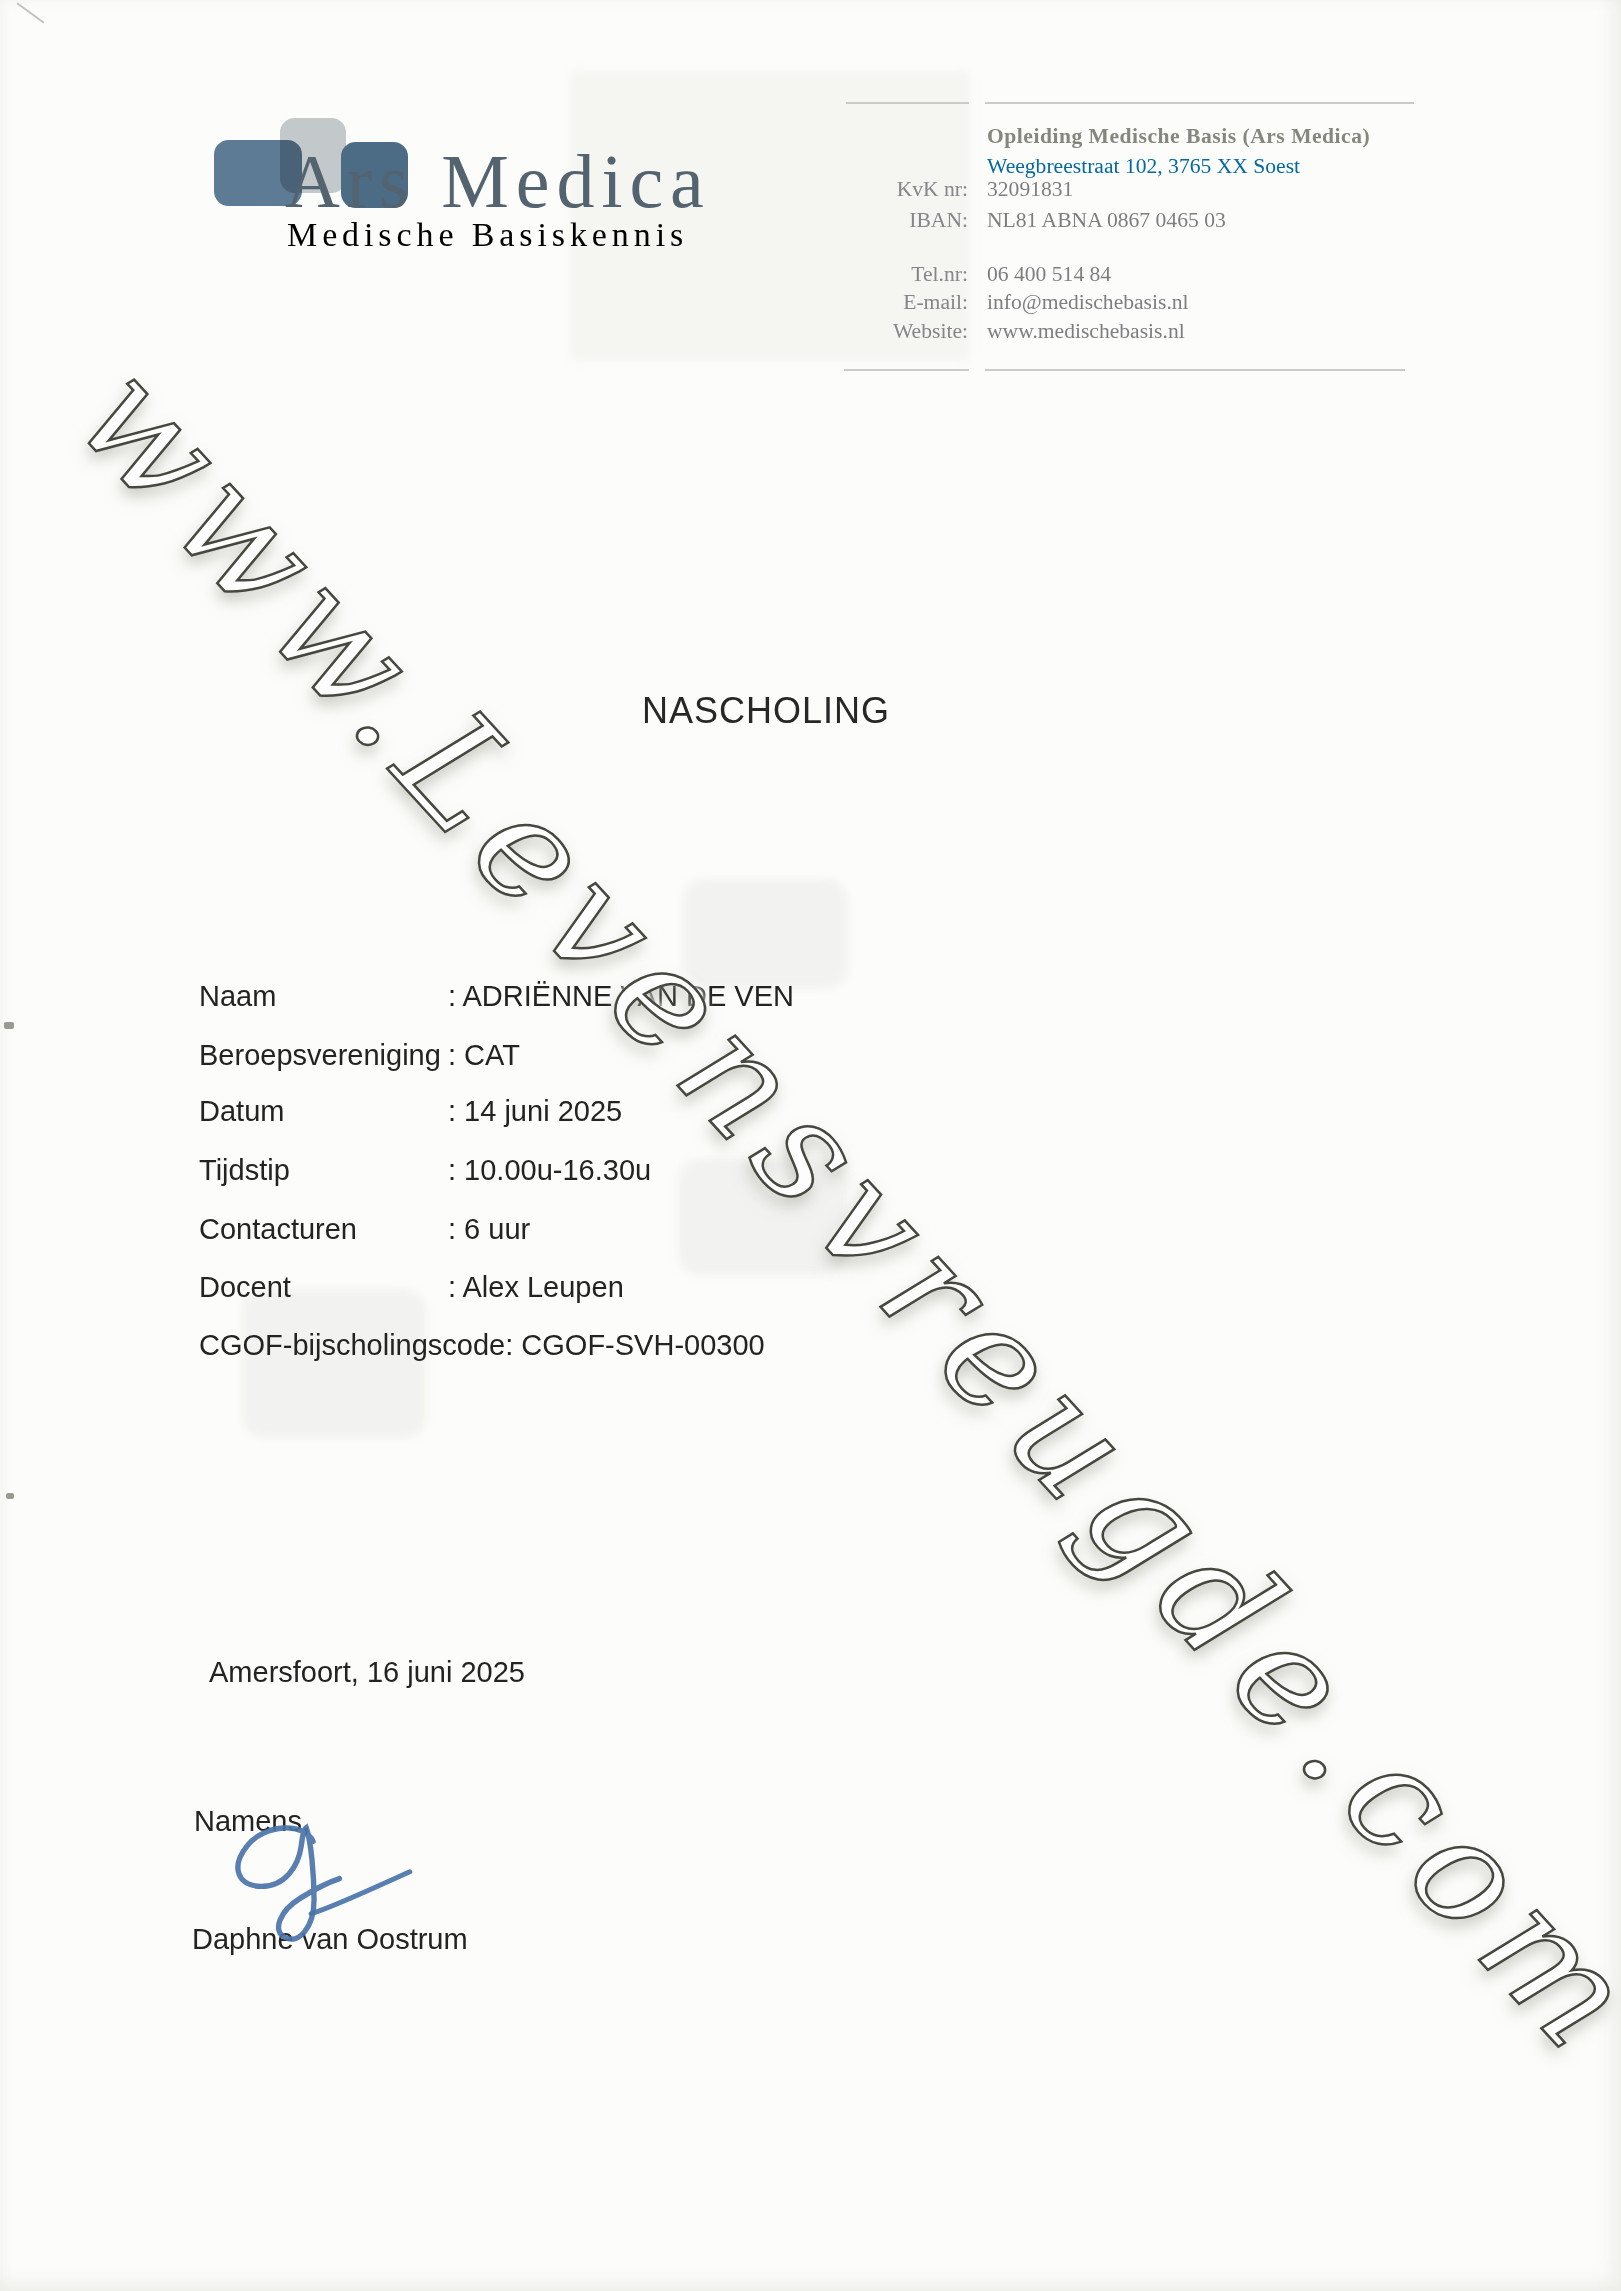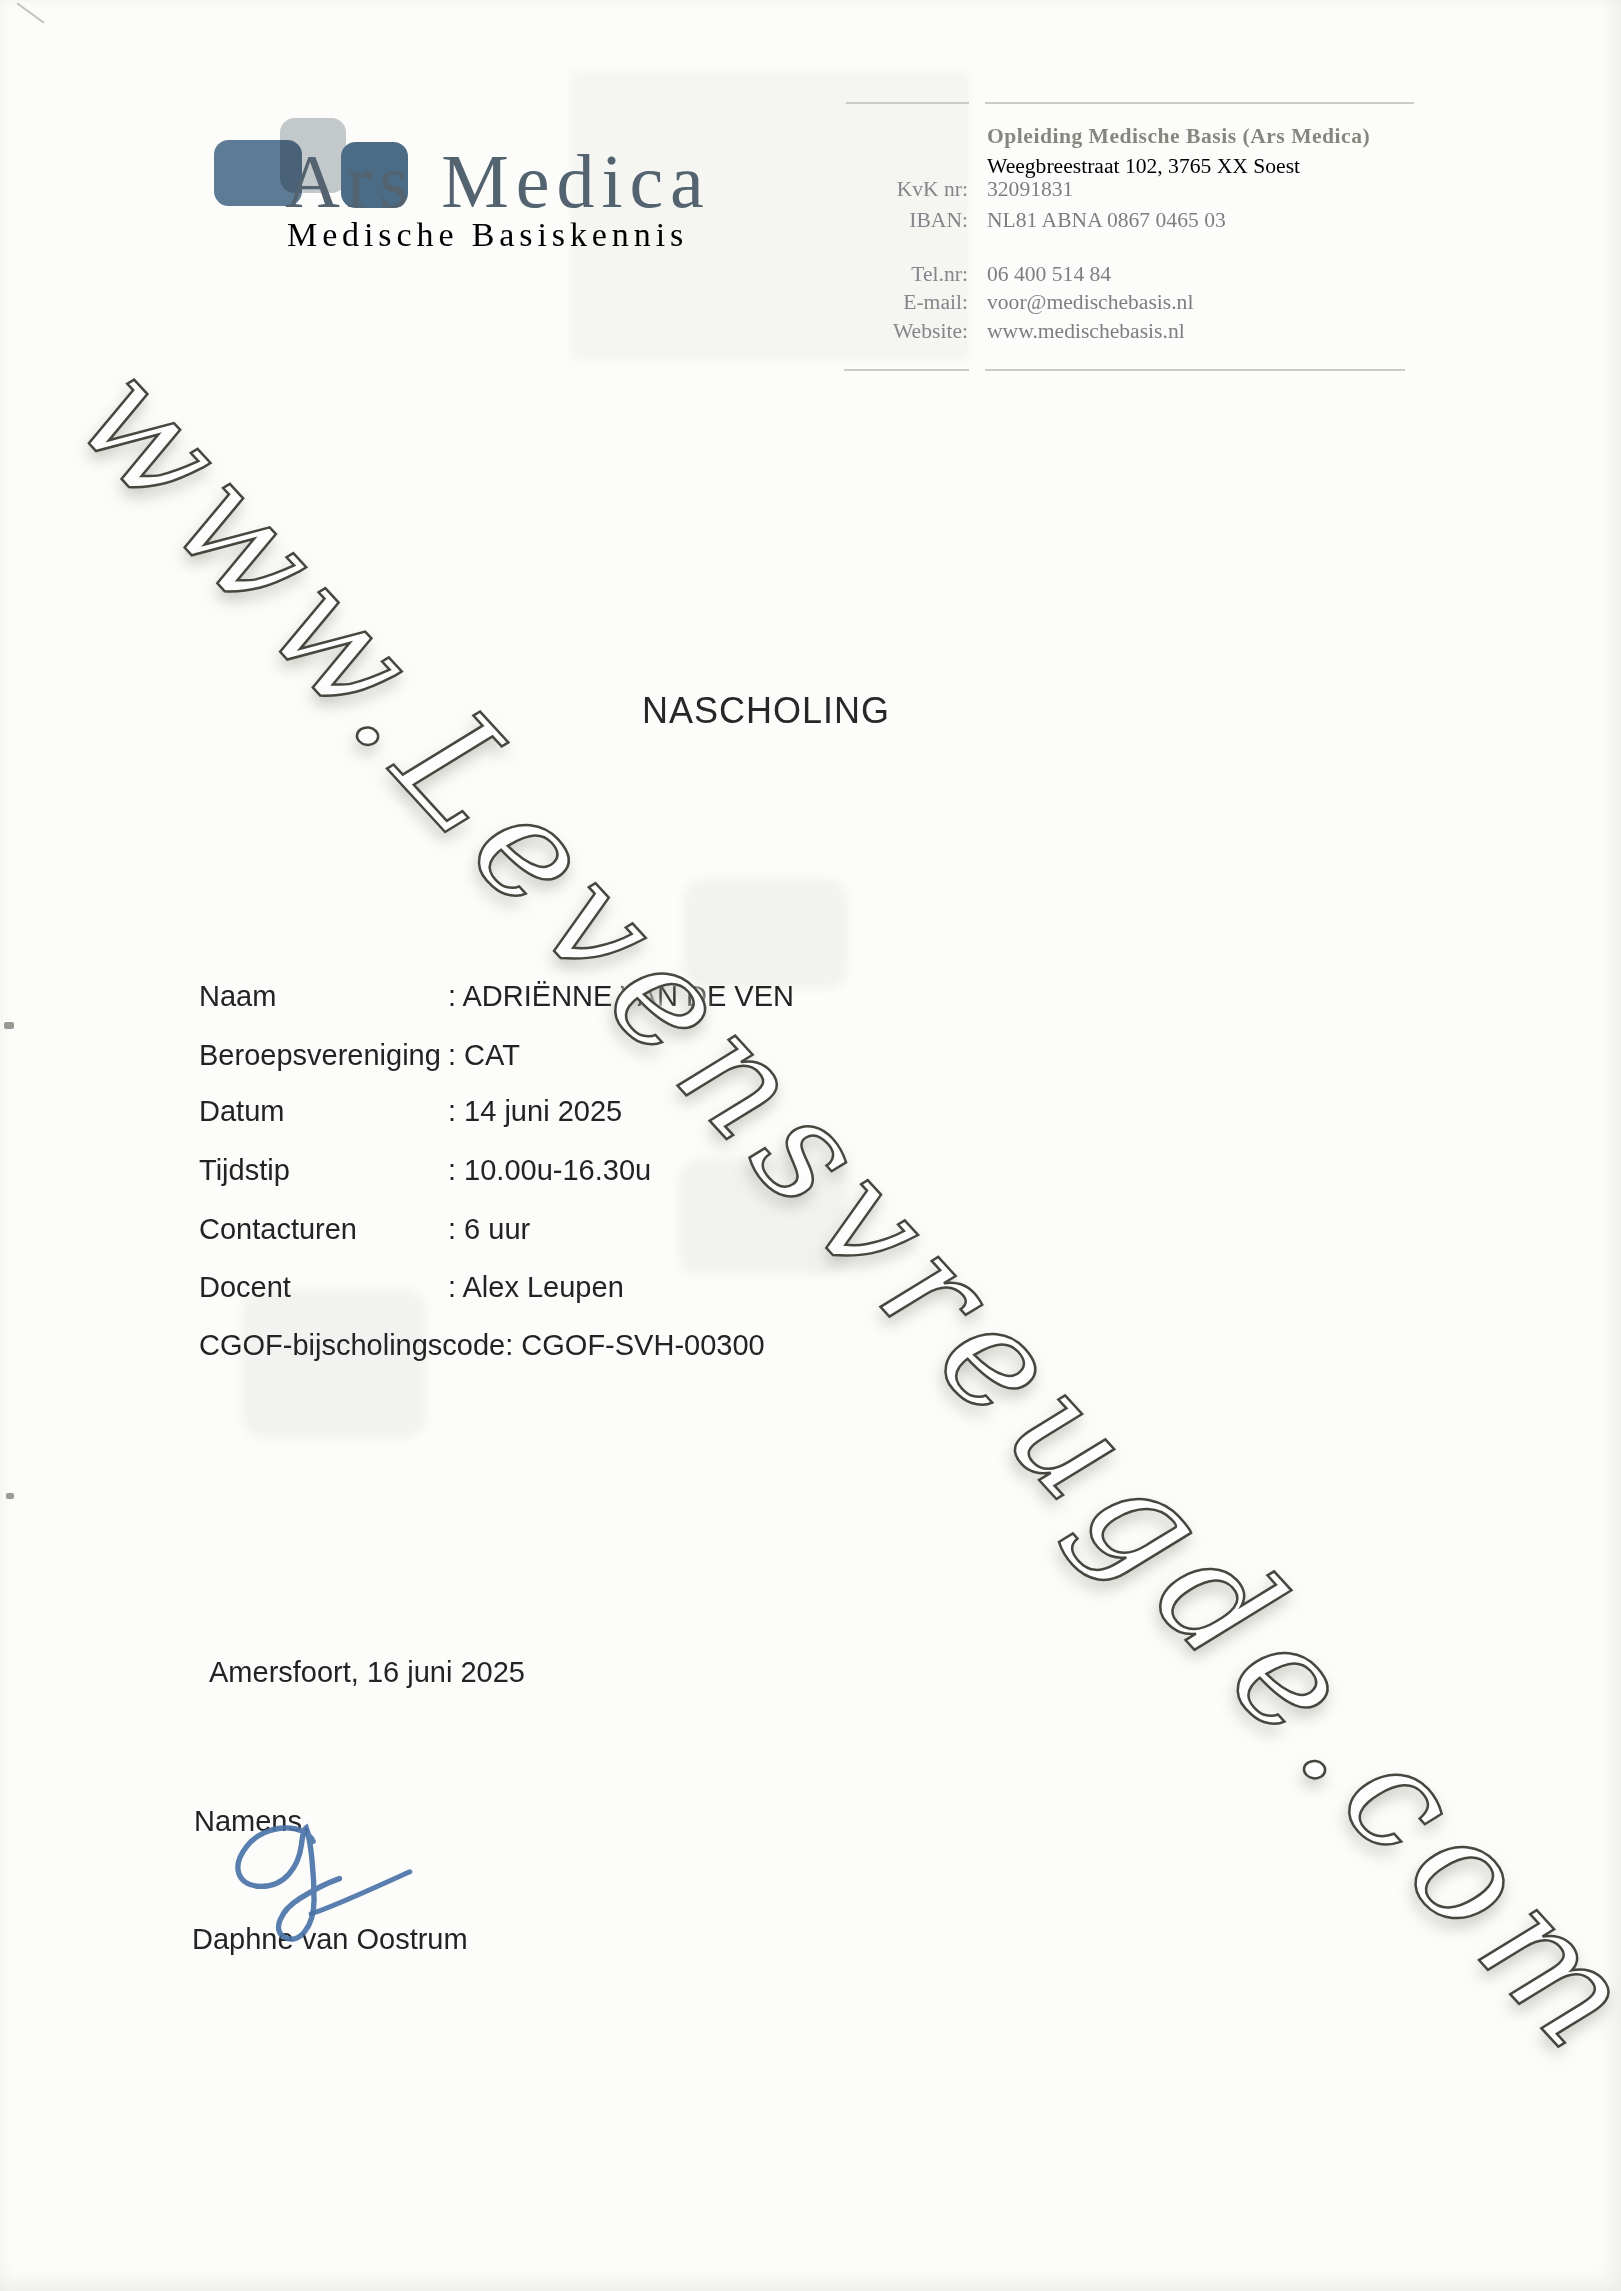--- a/index.html
+++ b/index.html
@@ -21,21 +21,21 @@
     font-size:76px;letter-spacing:6.9px;color:#53636f;line-height:1;
   }
   .brand-sub{
     left:287px;top:218px;font-family:"Liberation Serif",serif;
     font-size:34px;letter-spacing:4.9px;color:#000000;line-height:1;
   }
   
   .hline{position:absolute;height:2px;background:#c3c3bd;opacity:.85;}
   .lh-serif{font-family:"Liberation Serif",serif;font-size:21.6px;line-height:1.25;white-space:nowrap;}
   .lh-company{left:987px;top:123px;font-weight:bold;color:#87867e;letter-spacing:0.5px;}
-  .lh-address{left:987px;top:153px;color:#000000;}
+  .lh-address{left:987px;top:153px;color:#0369a1;}
   .lh-label{width:120px;text-align:right;color:#85858b;}
   .lh-value{left:987px;color:#7e7e82;}
   
   .doc-title{
     left:777px;top:512px;transform:translateX(-50%);
     font-size:51px;font-weight:bold;color:#1d1d1d;letter-spacing:0.5px;white-space:pre;
   }
   .course-type{left:766px;top:690px;transform:translateX(-50%);
     font-size:36px;color:#272727;letter-spacing:1px;white-space:pre;}
   .course-title{left:763px;top:732px;transform:translateX(-50%);
@@ -96,21 +96,21 @@
     <div class="abs lh-serif lh-address">Weegbreestraat 102, 3765 XX Soest</div>
 
     <div class="abs lh-serif lh-label" style="left:848px;top:176px;">KvK nr:</div>
     <div class="abs lh-serif lh-value" style="top:176px;">32091831</div>
     <div class="abs lh-serif lh-label" style="left:848px;top:207px;">IBAN:</div>
     <div class="abs lh-serif lh-value" style="top:207px;">NL81 ABNA 0867 0465 03</div>
 
     <div class="abs lh-serif lh-label" style="left:848px;top:261px;">Tel.nr:</div>
     <div class="abs lh-serif lh-value" style="top:261px;">06 400 514 84</div>
     <div class="abs lh-serif lh-label" style="left:848px;top:289px;">E-mail:</div>
-    <div class="abs lh-serif lh-value" style="top:289px;">voor@medischebasis.nl</div>
+    <div class="abs lh-serif lh-value" style="top:289px;">info@medischebasis.nl</div>
     <div class="abs lh-serif lh-label" style="left:848px;top:318px;">Website:</div>
     <div class="abs lh-serif lh-value" style="top:318px;">www.medischebasis.nl</div>
   </div>
 
   <div class="abs course-type">NASCHOLING</div>
 
   <div>
     <div class="abs detail-label" style="top:980px;">Naam</div>
     <div class="abs detail-value" style="top:980px;">: ADRIËNNE VAN DE VEN</div>
 

